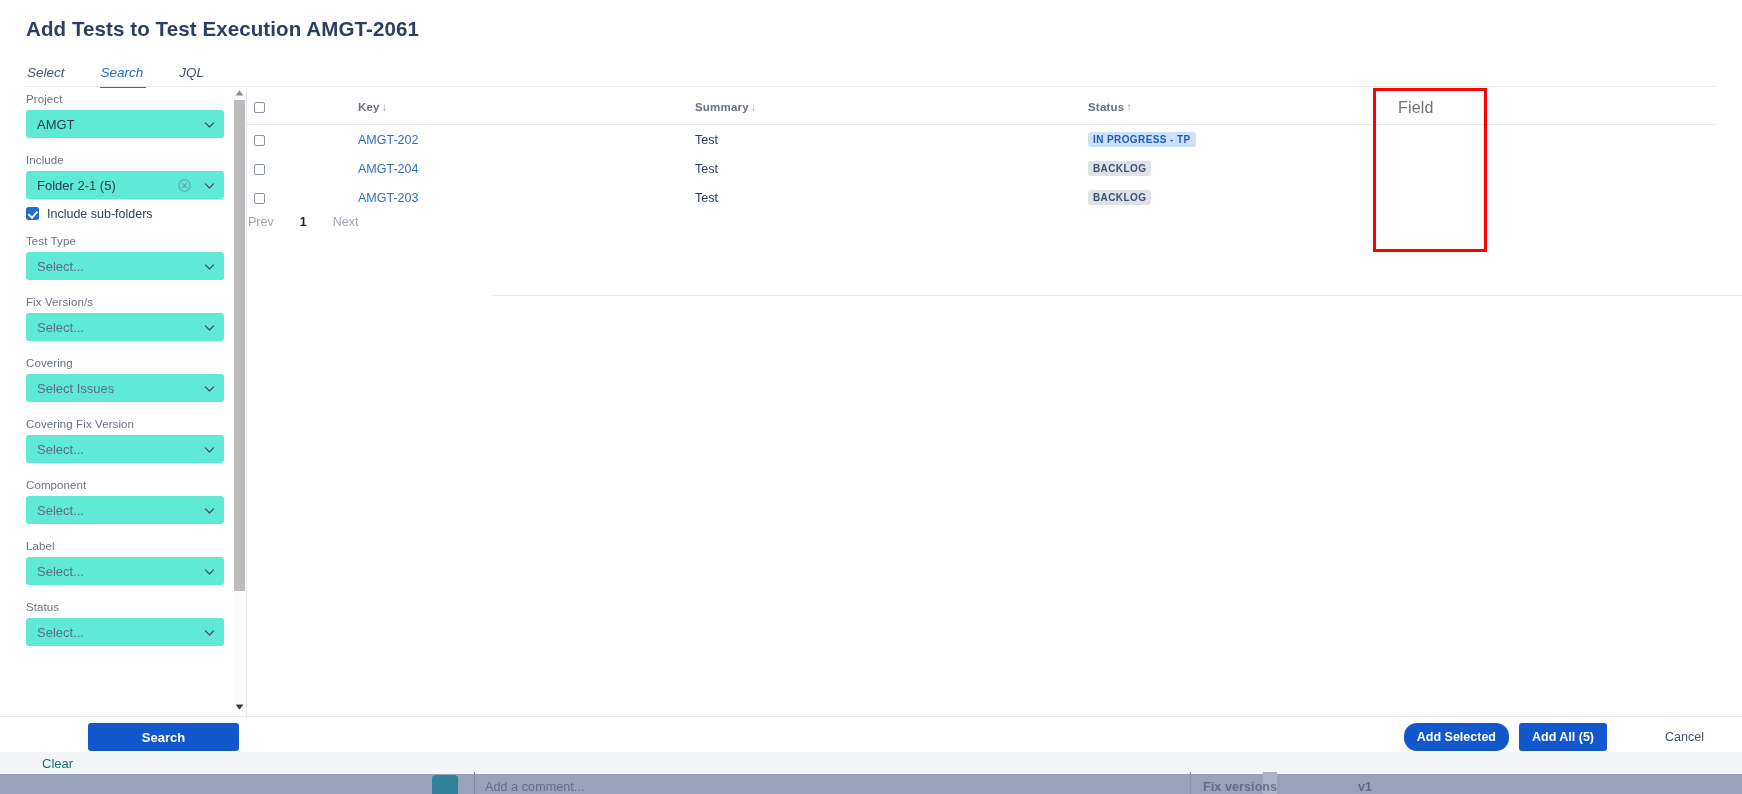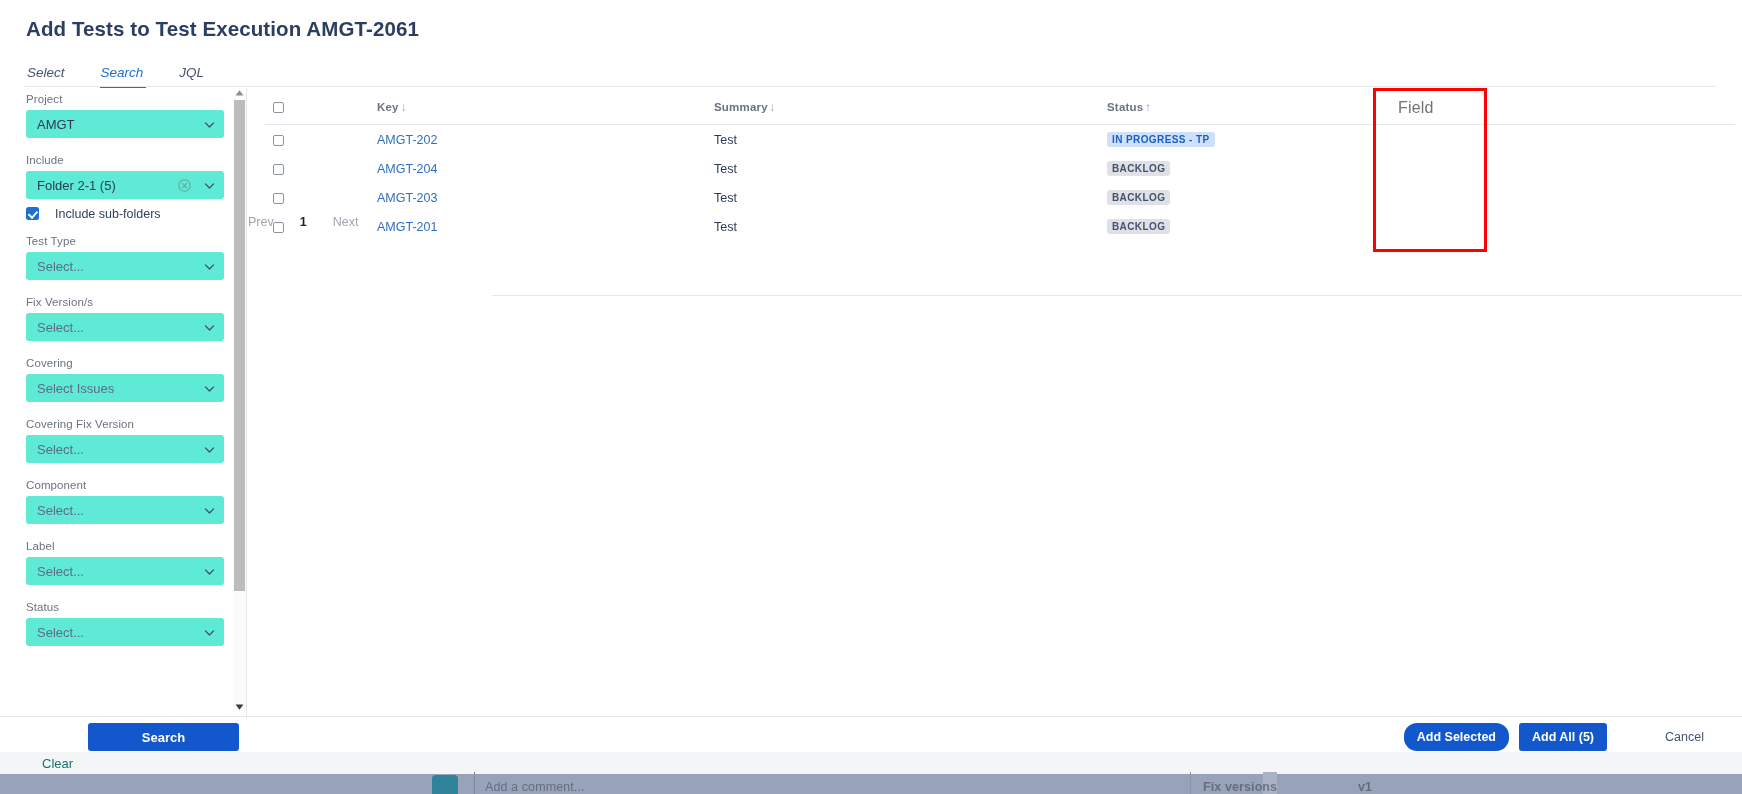--- a/index.html
+++ b/index.html
@@ -85,21 +85,21 @@
   }
   .select-value { font-size: 13px; color: #5e6c84; flex: 1; white-space: nowrap; }
   .select-value.filled { color: #2b3a55; }
   .chev {
     width: 13px; height: 13px; flex: none; margin-left: 4px;
   }
   .clear-x {
     width: 13px; height: 13px; flex: none; margin-right: 8px; opacity: .55;
   }
   .checkrow {
-    display: flex; align-items: flex-start; gap: 16px; margin-top: 8px;
+    display: flex; align-items: flex-start; gap: 8px; margin-top: 8px;
   }
   .cb-on {
     width: 13px; height: 13px; background: #1f6fd0; border-radius: 2.5px;
     position: relative; flex: none;
   }
   .cb-on::after {
     content: ""; position: absolute; left: 4px; top: 1.5px;
     width: 3.5px; height: 7px; border: solid #fff; border-width: 0 2px 2px 0;
     transform: rotate(42deg);
   }
@@ -120,21 +120,21 @@
   #sb-up { top: 88px; }
   #sb-down { top: 702px; }
 
   #panel-divider {
     position: absolute; left: 246px; top: 88px; width: 1px; height: 630px;
     background: #e6e8ec;
   }
 
   
   #results { position: absolute; left: 246px; top: 88px; width: 1470px; }
-  table#tbl { border-collapse: collapse; width: 1470px; table-layout: fixed; margin-left: 19px; }
+  table#tbl { border-collapse: collapse; width: 1470px; table-layout: fixed; }
   #tbl th {
     text-align: left; font-size: 11.5px; color: #6b7280; font-weight: 600;
     padding: 13px 0 11px 0; border-bottom: 1px solid #e6e8ec;
     letter-spacing: .2px;
   }
   #tbl td {
     font-size: 12.5px; color: #2b3a55; padding: 7px 0; height: 22px;
   }
   .col-cb  { width: 112px; padding-left: 8px !important; }
   .col-key { width: 337px; }
@@ -372,26 +372,20 @@
           <td class="col-key"><span class="keylink">AMGT-204</span></td>
           <td class="col-sum">Test</td>
           <td class="col-sts"><span class="badge backlog">BACKLOG</span></td>
         </tr>
         <tr>
           <td class="col-cb"><span class="cb"></span></td>
           <td class="col-key"><span class="keylink">AMGT-203</span></td>
           <td class="col-sum">Test</td>
           <td class="col-sts"><span class="badge backlog">BACKLOG</span></td>
         </tr>
-        <tr>
-          <td class="col-cb"><span class="cb"></span></td>
-          <td class="col-key"><span class="keylink">AMGT-201</span></td>
-          <td class="col-sum">Test</td>
-          <td class="col-sts"><span class="badge backlog">BACKLOG</span></td>
-        </tr>
       </tbody>
     </table>
     <div id="tbl-bottom-rule" style="top:207px"></div>
   </div>
 
   <div id="pager">
     <span class="pg">Prev</span>
     <span class="pg current">1</span>
     <span class="pg">Next</span>
   </div>

